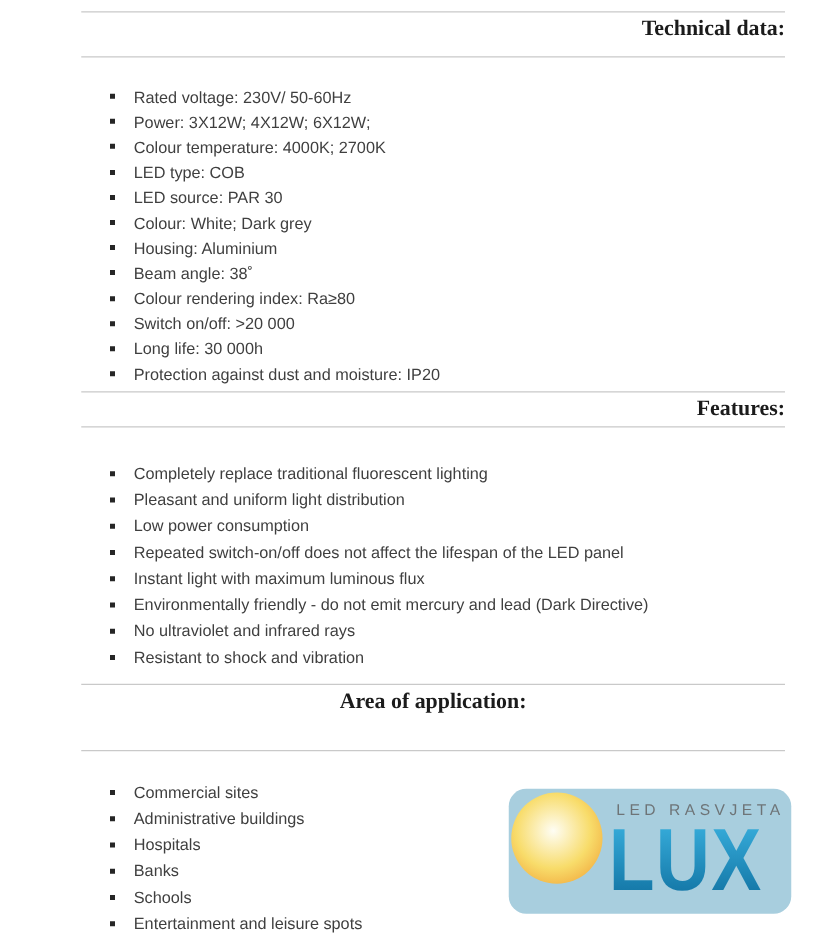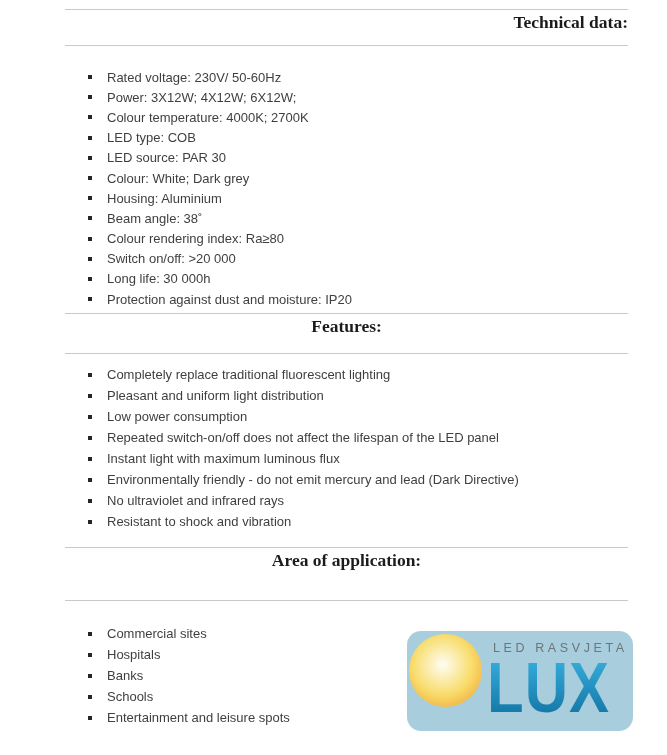--- a/index.html
+++ b/index.html
@@ -22,25 +22,25 @@
     border-top:1px solid var(--rule,#c9c9c9);
     border-bottom:1px solid var(--rule,#c9c9c9);
     text-align:center;
     font-family:"Liberation Serif", serif;
     font-weight:bold;
     font-size:17.5px;
     color:var(--heading,#1b1b1b);
     padding-top:2px;
   }
   .s1 .section-header { height:37px;text-align:right; }
-  .s2 .section-header { height:41px; }
+  .s2 .section-header { height:29px;text-align:right; }
   .s3 .section-header { height:54px; }
   .spec-list { list-style:none; }
   .s1 .spec-list { margin-top:21px; }
-  .s2 .spec-list { margin-top:10px; }
+  .s2 .spec-list { margin-top:26px; }
   .s3 .spec-list { margin-top:22px; }
   .spec-list li { display:flex; align-items:center; height:21px; }
   .s1 .spec-list li { height:20.2px; }
   .bullet {
     width:4px; height:4px;
     background:#262626;
     margin-left:23px; margin-right:15px;
     flex:none;
   }
   .item-text {
@@ -186,20 +186,24 @@
   <div class="section s3">
     <div class="section-header">Area of application:</div>
     <ul class="spec-list">
 
     <li>
         <span class="bullet" style="background: rgb(38, 38, 38);"></span>
         <span class="item-text">Commercial sites</span>
       </li>
         <li>
         <span class="bullet" style="background: rgb(38, 38, 38);"></span>
+        <span class="item-text">Administrative buildings</span>
+      </li>
+        <li>
+        <span class="bullet" style="background: rgb(38, 38, 38);"></span>
         <span class="item-text">Hospitals</span>
       </li>
         <li>
         <span class="bullet" style="background: rgb(38, 38, 38);"></span>
         <span class="item-text">Banks</span>
       </li>
         <li>
         <span class="bullet" style="background: rgb(38, 38, 38);"></span>
         <span class="item-text">Schools</span>
       </li>

